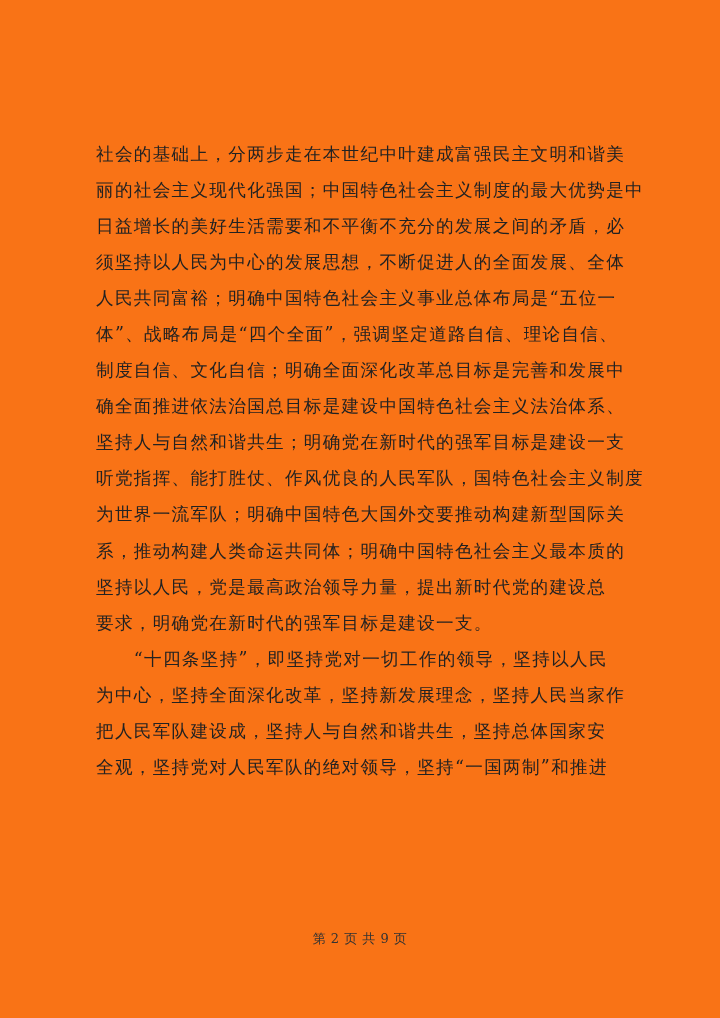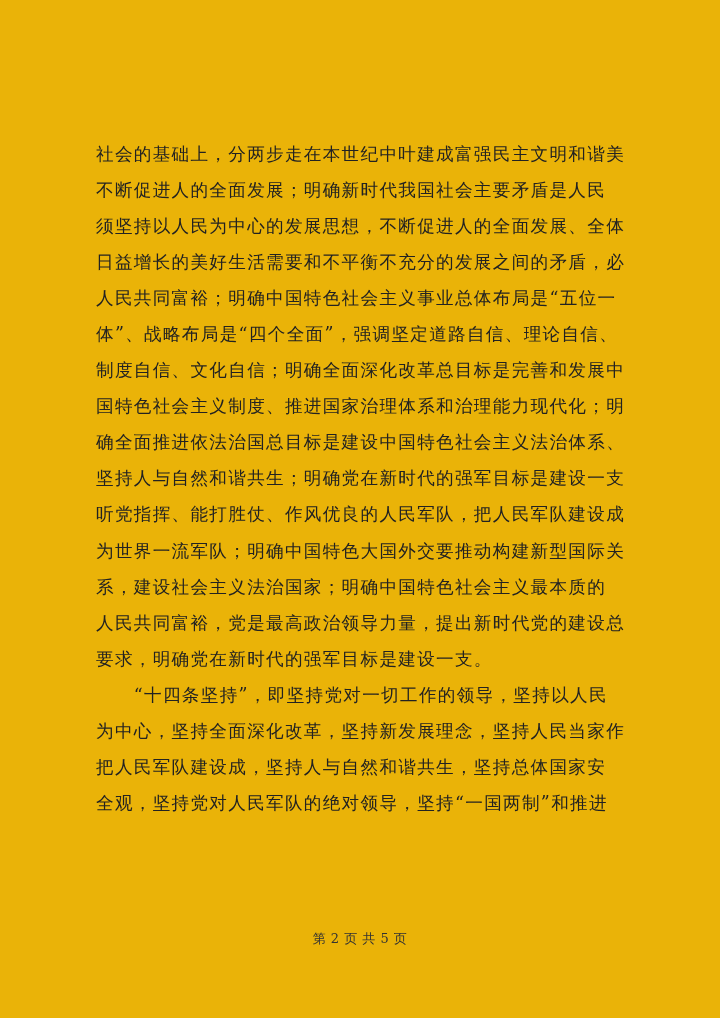--- a/index.html
+++ b/index.html
@@ -1,54 +1,53 @@
 <!DOCTYPE html>
 <html><head>
 <meta charset="utf-8">
 <style>
   html, body { margin: 0; padding: 0; background: #ffffff; }
   body { width: 720px; height: 1018px; position: relative; overflow: hidden; }
   .page {
-    position: absolute; left: 0; top: 0; width: 720px; height: 1018px; background: #eab308;
+    position: absolute; left: 0; top: 0; width: 720px; height: 1018px; background: #f97316;
   }
   .body-text {
     position: absolute; left: 96px; top: 136px; width: 540px;
     font-family: "DejaVu Serif", "Liberation Serif", serif;
     font-size: 17.6px; line-height: 36.05px; color: #222;
     letter-spacing: 1.3px;
   }
   .line { display: block; white-space: nowrap; height: 36.05px; }
   .footer {
     position: absolute; left: 0; width: 720px; top: 930px; text-align: center;
     font-family: "DejaVu Serif", "Liberation Serif", serif;
     font-size: 13px; color: #333; letter-spacing: 0.5px;
   }
 </style>
 </head>
 <body>
 
 <div class="page">
   <div class="body-text">
     <span class="line">社会的基础上，分两步走在本世纪中叶建成富强民主文明和谐美</span>
-    <span class="line">不断促进人的全面发展；明确新时代我国社会主要矛盾是人民</span>
+    <span class="line">丽的社会主义现代化强国；中国特色社会主义制度的最大优势是中</span>
+    <span class="line">日益增长的美好生活需要和不平衡不充分的发展之间的矛盾，必</span>
     <span class="line">须坚持以人民为中心的发展思想，不断促进人的全面发展、全体</span>
-    <span class="line">日益增长的美好生活需要和不平衡不充分的发展之间的矛盾，必</span>
     <span class="line">人民共同富裕；明确中国特色社会主义事业总体布局是“五位一</span>
     <span class="line">体”、战略布局是“四个全面”，强调坚定道路自信、理论自信、</span>
     <span class="line">制度自信、文化自信；明确全面深化改革总目标是完善和发展中</span>
-    <span class="line">国特色社会主义制度、推进国家治理体系和治理能力现代化；明</span>
     <span class="line">确全面推进依法治国总目标是建设中国特色社会主义法治体系、</span>
     <span class="line">坚持人与自然和谐共生；明确党在新时代的强军目标是建设一支</span>
-    <span class="line">听党指挥、能打胜仗、作风优良的人民军队，把人民军队建设成</span>
+    <span class="line">听党指挥、能打胜仗、作风优良的人民军队，国特色社会主义制度</span>
     <span class="line">为世界一流军队；明确中国特色大国外交要推动构建新型国际关</span>
-    <span class="line">系，建设社会主义法治国家；明确中国特色社会主义最本质的</span>
-    <span class="line">人民共同富裕，党是最高政治领导力量，提出新时代党的建设总</span>
+    <span class="line">系，推动构建人类命运共同体；明确中国特色社会主义最本质的</span>
+    <span class="line">坚持以人民，党是最高政治领导力量，提出新时代党的建设总</span>
     <span class="line">要求，明确党在新时代的强军目标是建设一支。</span>
     <span class="line">　　“十四条坚持”，即坚持党对一切工作的领导，坚持以人民</span>
     <span class="line">为中心，坚持全面深化改革，坚持新发展理念，坚持人民当家作</span>
     <span class="line">把人民军队建设成，坚持人与自然和谐共生，坚持总体国家安</span>
     <span class="line">全观，坚持党对人民军队的绝对领导，坚持“一国两制”和推进</span>
   </div>
 
   <div class="footer">
-    <span>第 2 页  共 5 页</span>
+    <span>第 2 页  共 9 页</span>
   </div>
 </div>
 
 </body></html>

